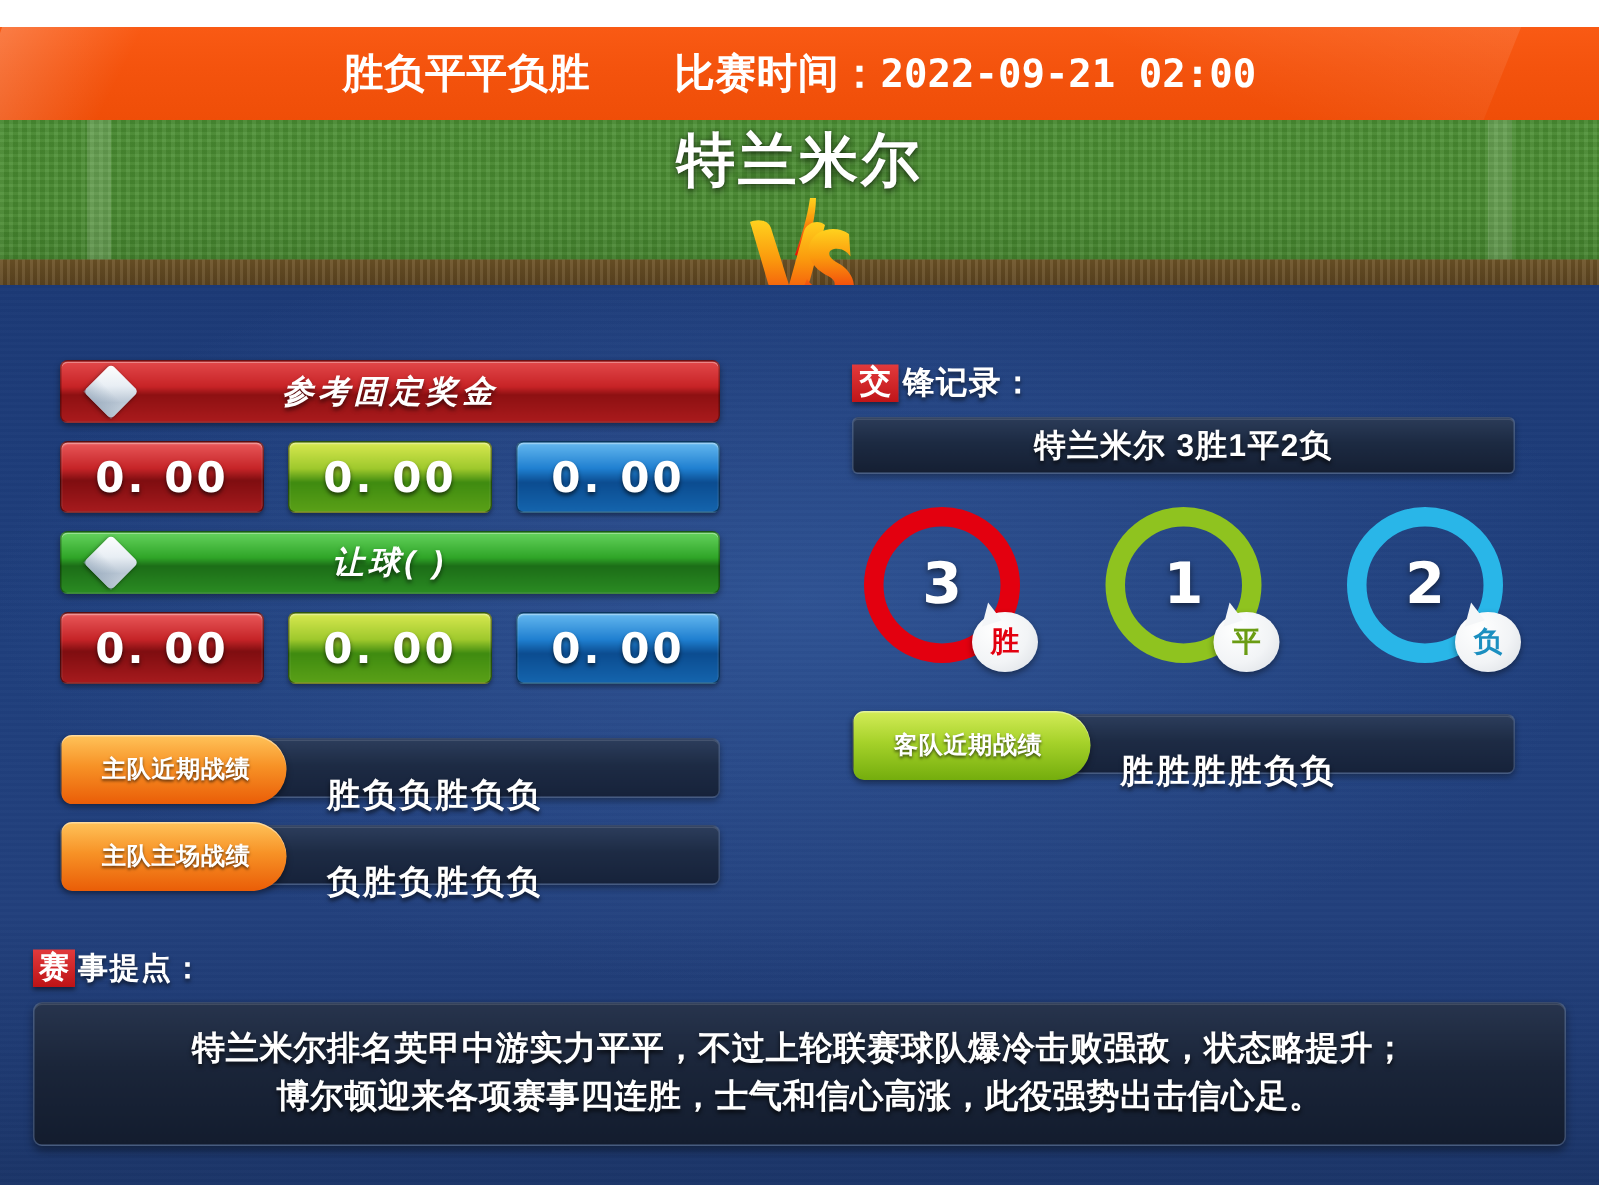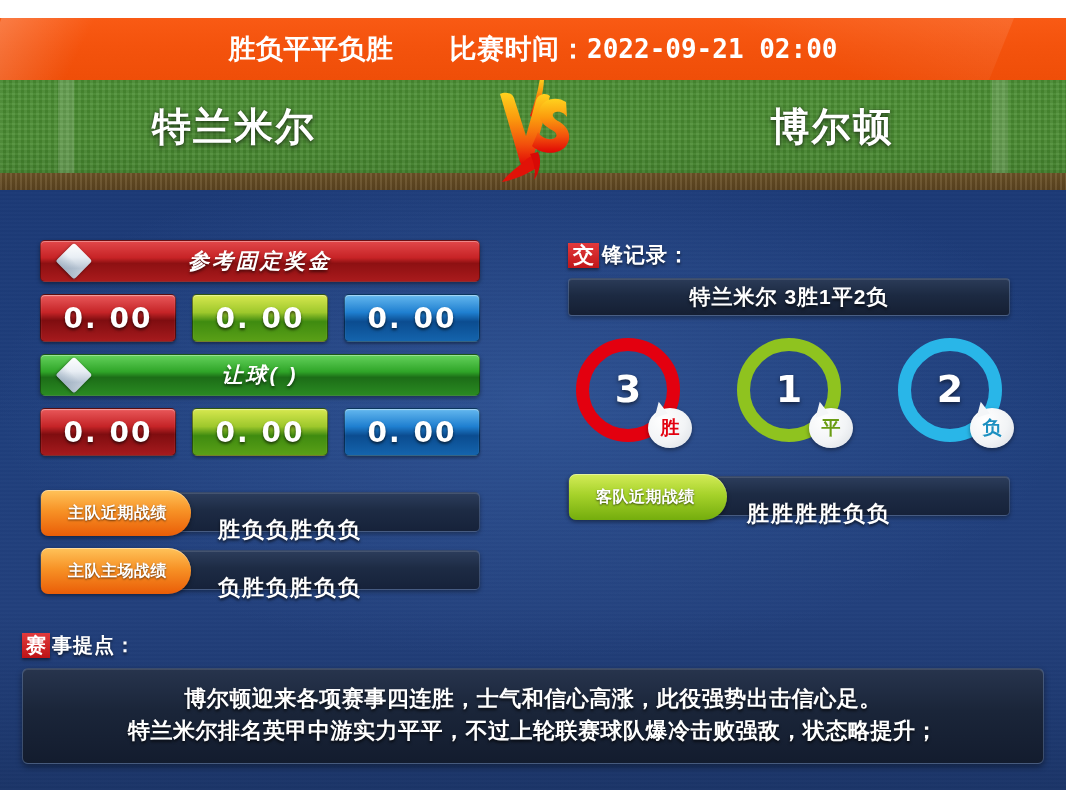--- a/index.html
+++ b/index.html
@@ -90,20 +90,21 @@
         rgba(0,0,0,0.08) 2px, rgba(0,0,0,0.08) 5px),
       linear-gradient(180deg, #6d5327 0%, #5c4420 100%);
   }
   .teams {
     position: absolute;
     left: 0; top: 0;
     width: 100%; height: 93px;
     display: flex;
     align-items: center;
     z-index: 3;
+    flex-direction: column;
   }
   .team-name {
     flex: 1;
     text-align: center;
     color: #ffffff;
     font-size: 39px;
     font-weight: bold;
     letter-spacing: 2px;
     text-shadow: 0 2px 5px rgba(0,0,0,0.55), 0 0 2px rgba(0,0,0,0.4);
   }
@@ -507,19 +508,19 @@
       </div>
 
     </div>
 
     <div class="analysis">
       <div class="analysis-head">
         <span class="analysis-chip">赛</span>
         <span class="analysis-rest">事提点：</span>
       </div>
       <div class="analysis-box">
+        <div class="analysis-line">特兰米尔排名英甲中游实力平平，不过上轮联赛球队爆冷击败强敌，状态略提升；</div>
         <div class="analysis-line">博尔顿迎来各项赛事四连胜，士气和信心高涨，此役强势出击信心足。</div>
-        <div class="analysis-line">特兰米尔排名英甲中游实力平平，不过上轮联赛球队爆冷击败强敌，状态略提升；</div>
       </div>
     </div>
 
   </div>
 </div>
 
 </body></html>

